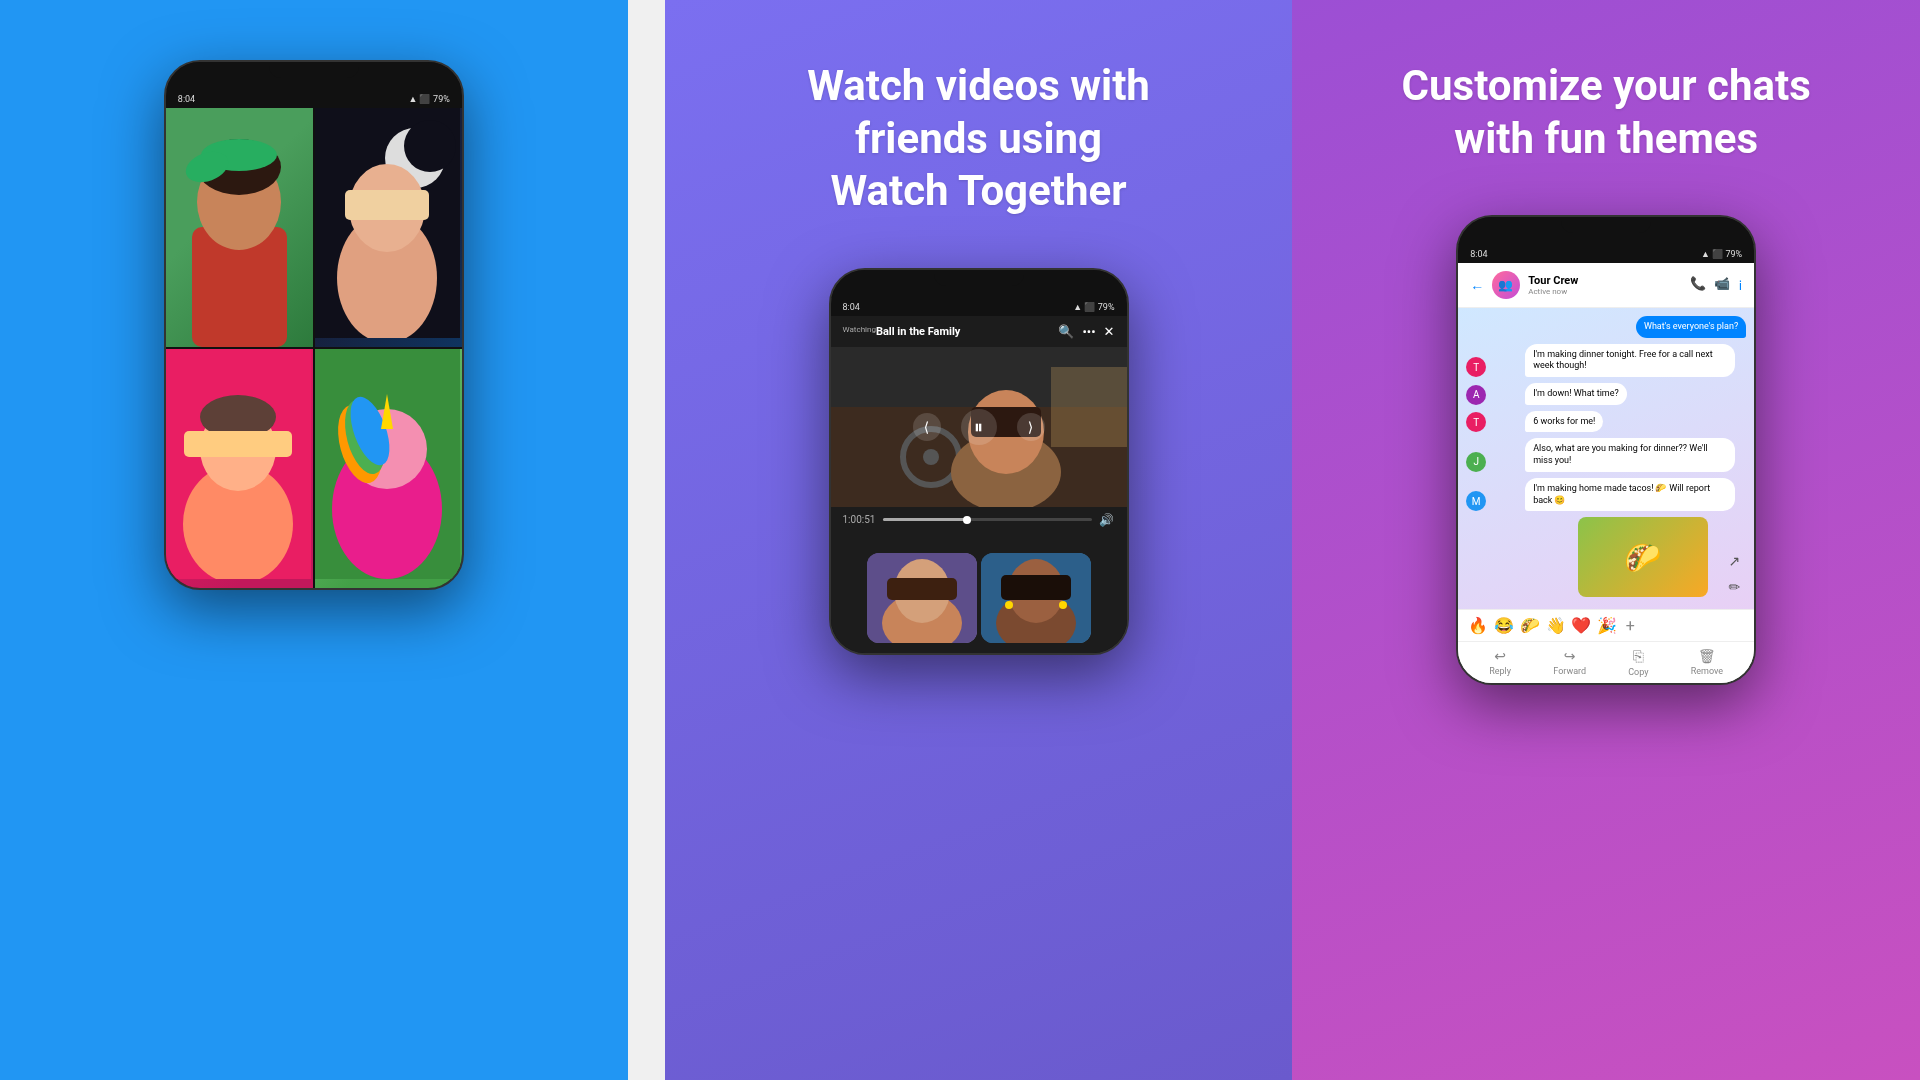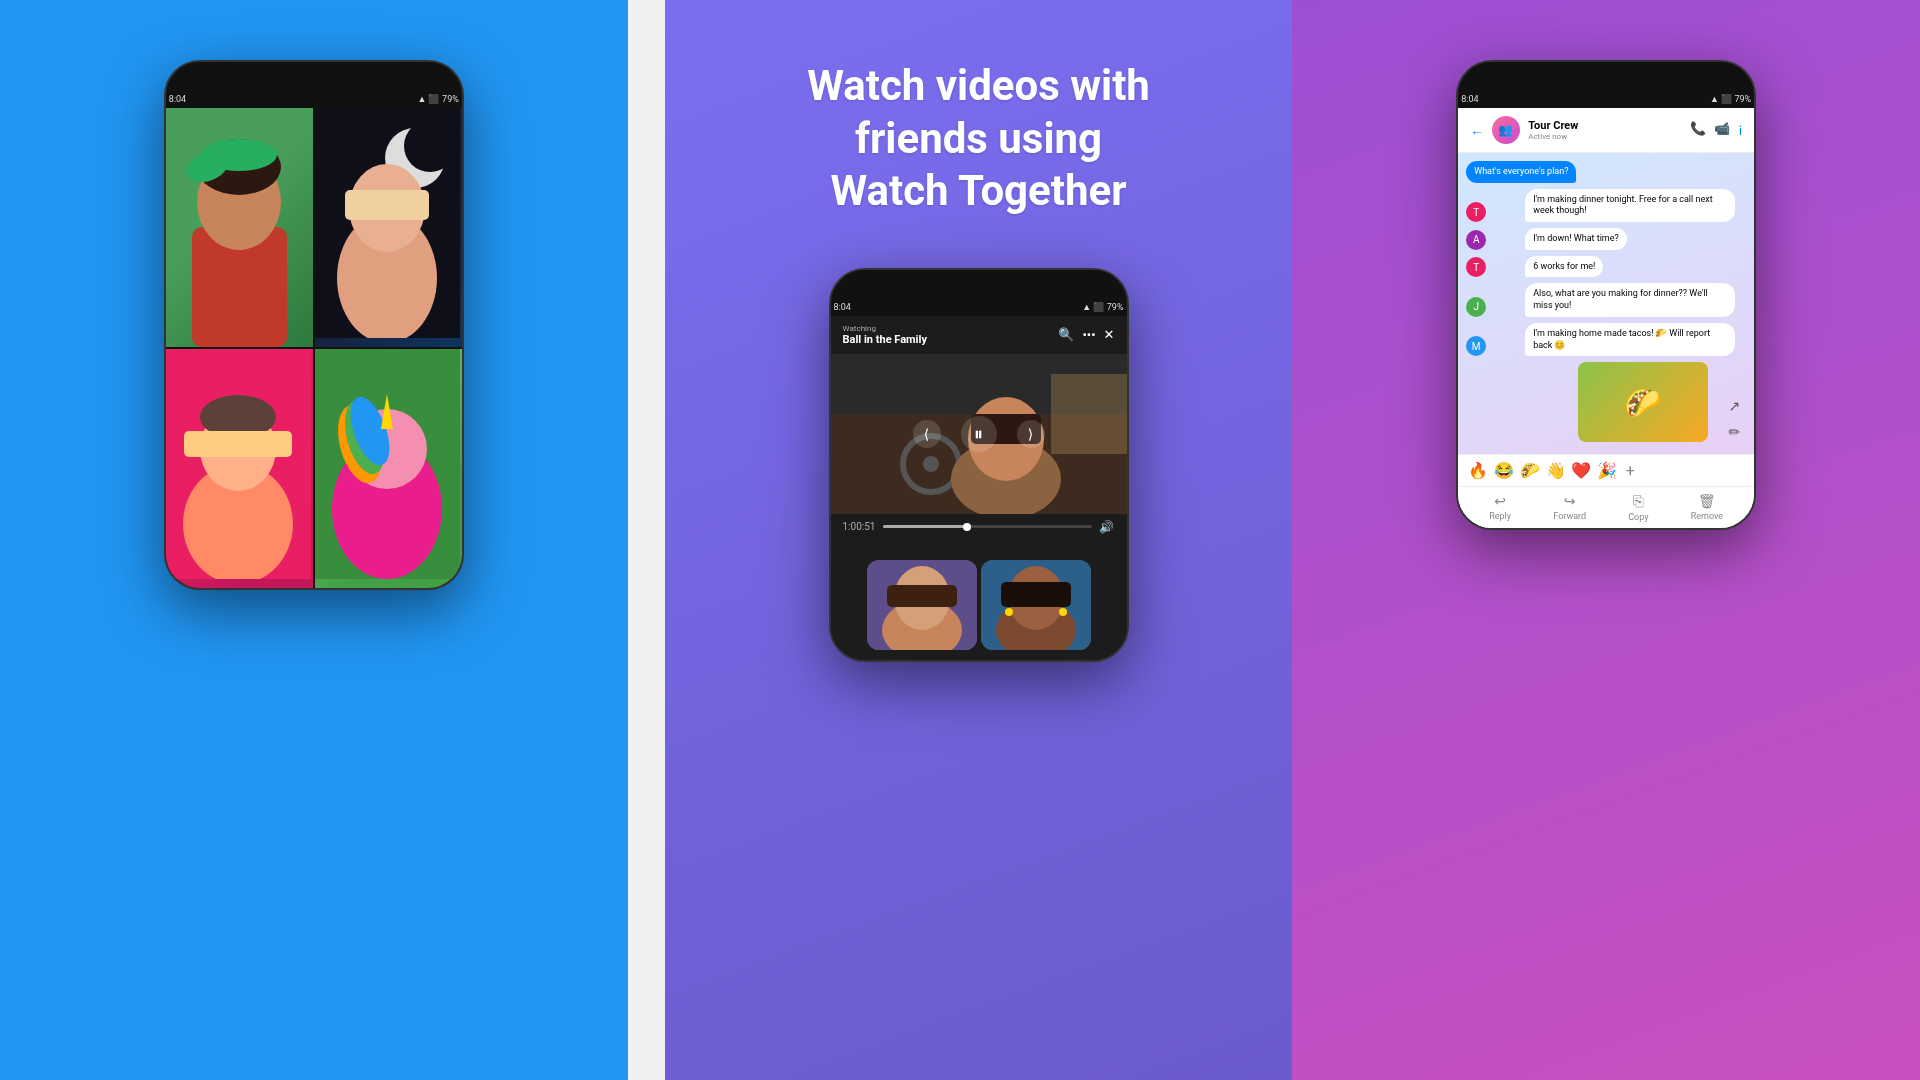--- a/index.html
+++ b/index.html
@@ -77,21 +77,21 @@
       position: absolute;
       top: 0;
       left: 50%;
       transform: translateX(-50%);
       z-index: 5;
     }
     .phone-status-bar {
       display: flex;
       justify-content: space-between;
       align-items: center;
-      padding: 4px 3px;
+      padding: 4px 12px;
       font-size: 9px;
       color: #ddd;
       gap: 24px;
     }
 
     
     .video-grid {
       display: grid;
       grid-template-columns: 1fr 1fr;
       grid-template-rows: 1fr 1fr;
@@ -123,21 +123,21 @@
       background: #1c1c1c;
       display: flex;
       flex-direction: column;
     }
     .wt-header {
       padding: 8px 12px;
       display: flex;
       align-items: center;
       justify-content: space-between;
     }
-    .wt-header-left { display: flex; flex-direction: column; }
+    .wt-header-left { display: flex; flex-direction: row; }
     .wt-watching-label { font-size: 8px; color: #aaa; }
     .wt-show-title { font-size: 11px; color: #fff; font-weight: 700; }
     .wt-header-icons { display: flex; gap: 8px; color: #fff; font-size: 13px; }
     .wt-video {
       width: 100%;
       height: 160px;
       background: linear-gradient(180deg, #2a2a2a, #3d3020 50%, #1a1510);
       position: relative;
       display: flex;
       align-items: center;
@@ -244,21 +244,21 @@
     .chat-messages {
       flex: 1;
       padding: 8px;
       display: flex;
       flex-direction: column;
       gap: 6px;
       overflow: hidden;
       background: linear-gradient(160deg, #d0e8ff 0%, #e8d0f5 100%);
     }
     .msg-row { display: flex; align-items: flex-end; gap: 4px; }
-    .msg-row.right { justify-content: flex-start; }
+    .msg-row.right { justify-content: flex-end; }
     .msg-avatar {
       width: 20px;
       height: 20px;
       border-radius: 50%;
       background: #ccc;
       flex-shrink: 0;
       display: flex;
       align-items: center;
       justify-content: center;
       font-size: 10px;
@@ -464,20 +464,22 @@
               <circle cx="82" cy="52" r="4" fill="#ffd700"></circle>
             </svg>
           </div>
         </div>
       </div>
     </div>
   </div>
 </div>
 
 <div class="panel panel-3">
+  <h2 class="panel-title" style="white-space: pre-line;">Customize your chats
+with fun themes</h2>
 
   <div class="phone-wrapper">
     <div class="phone">
       <div class="phone-top-bar">
         <div class="phone-notch"></div>
       </div>
       <div class="phone-status-bar">
         <span>8:04</span>
         <span>▲ ⬛ 79%</span>
       </div>

